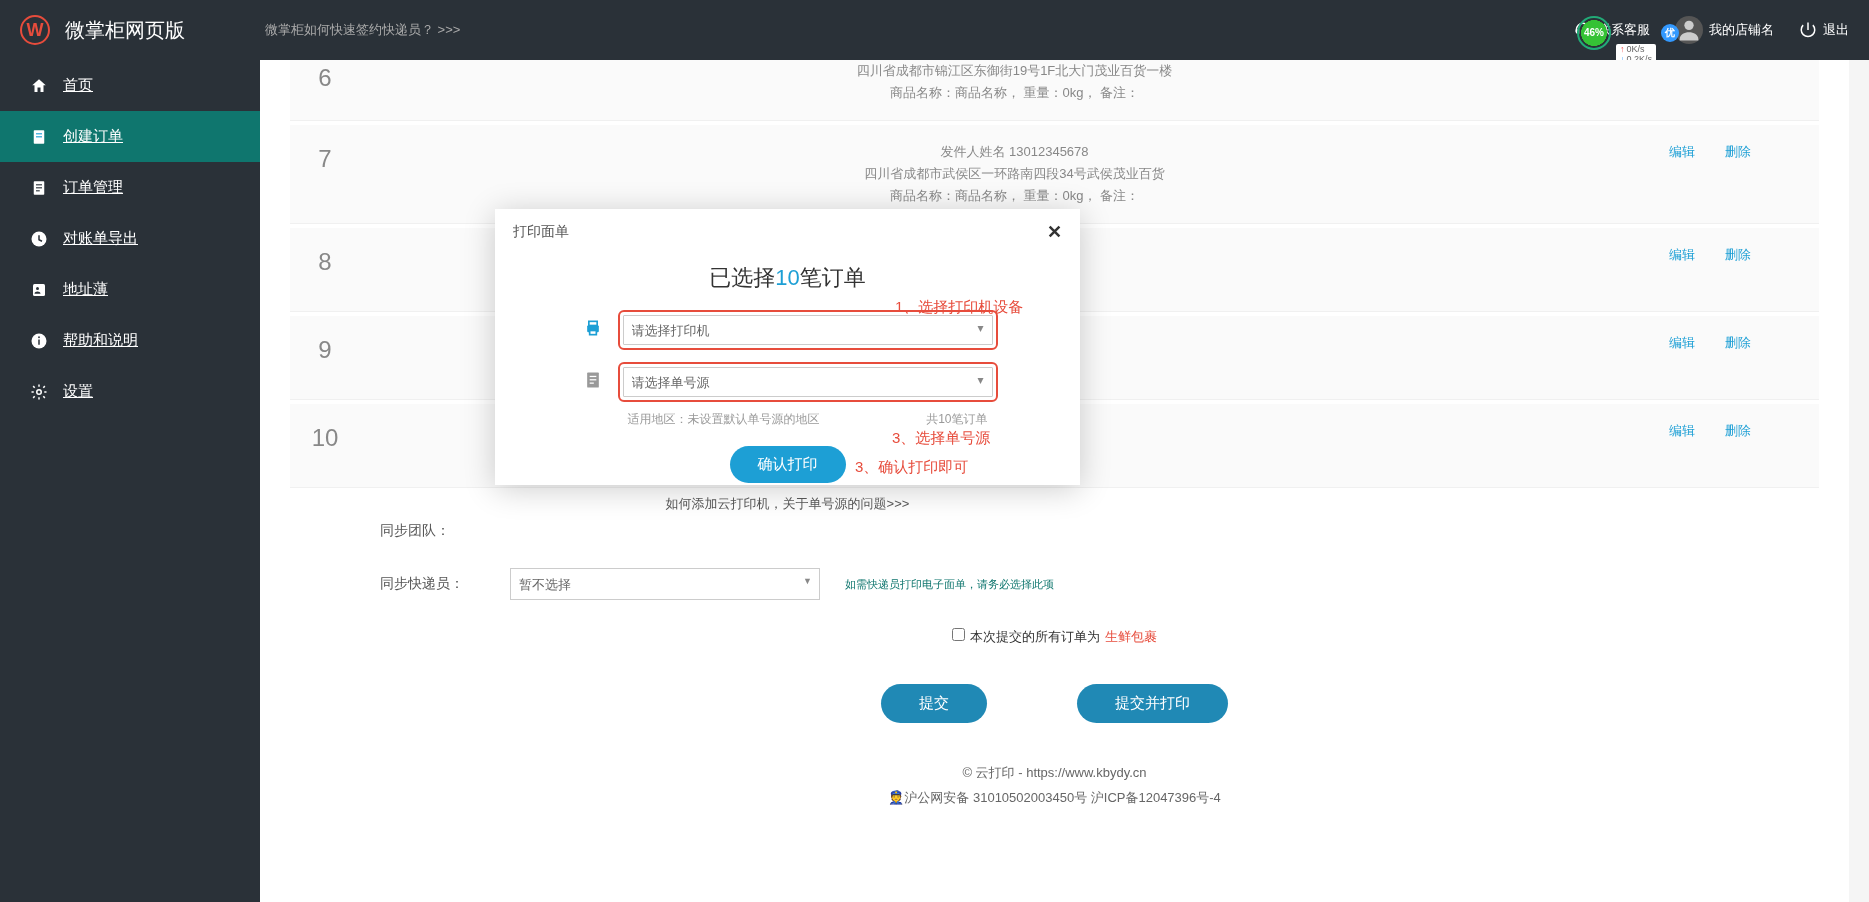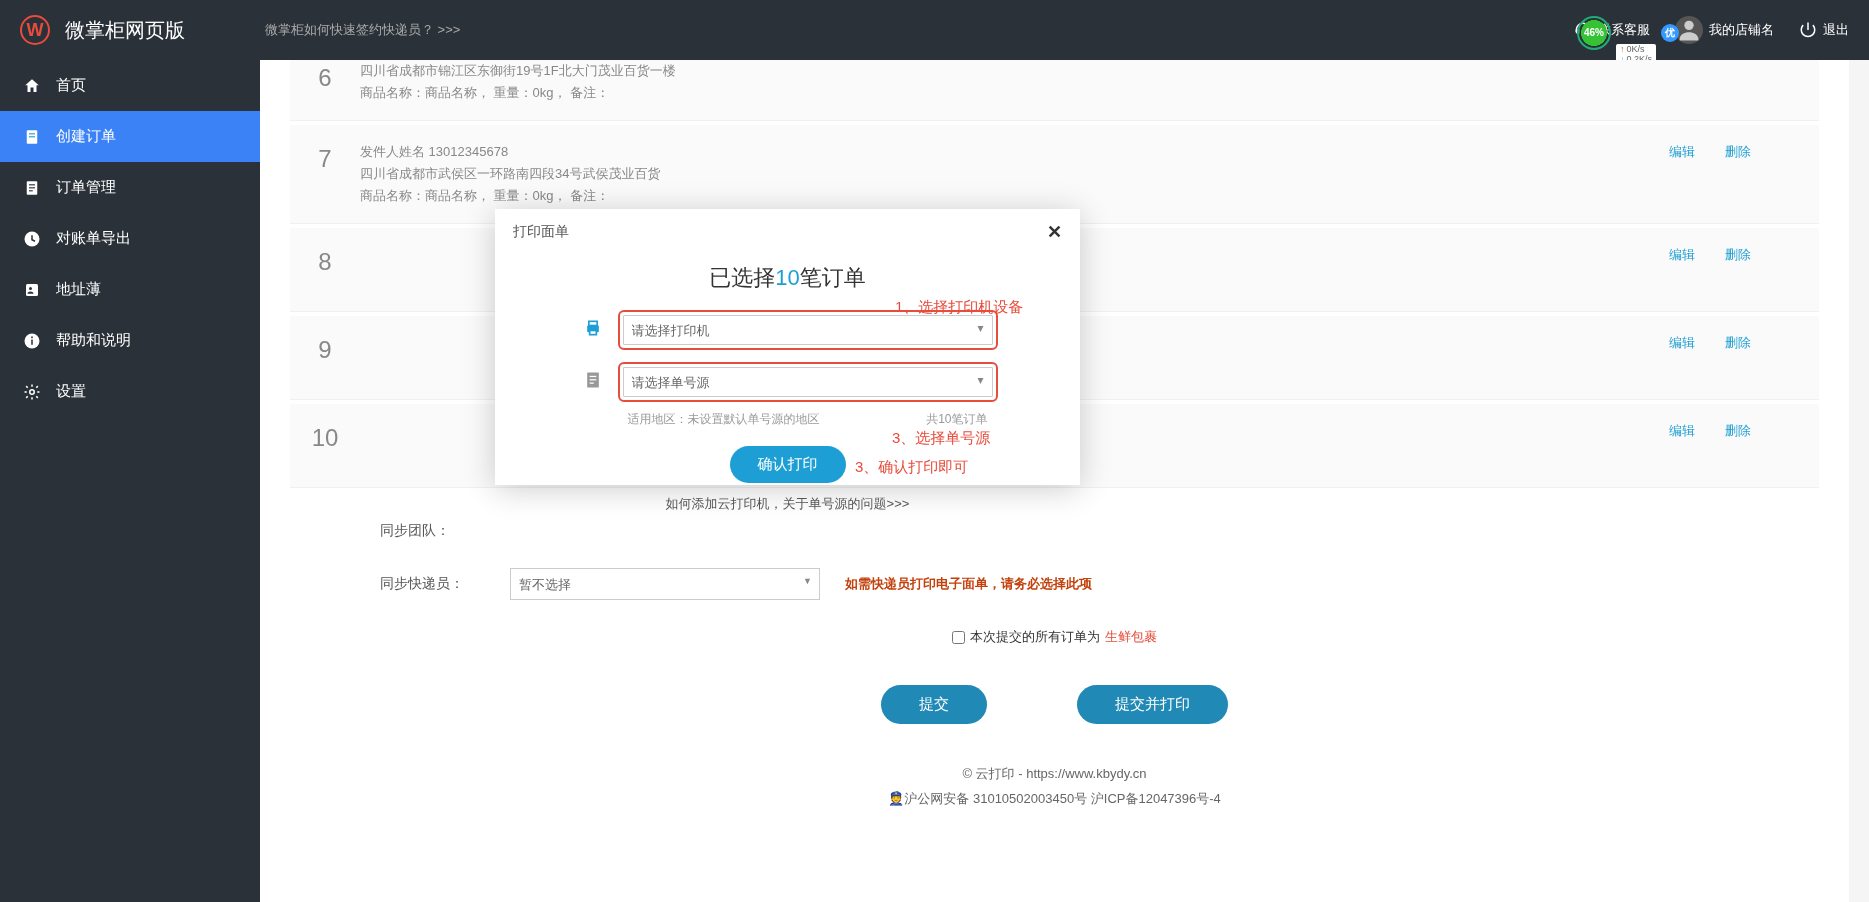--- a/index.html
+++ b/index.html
@@ -15,43 +15,43 @@
 .avatar-icon { width: 28px; height: 28px; background: #555; border-radius: 50%; display: flex; align-items: center; justify-content: center; }
 .net-widget { position: absolute; right: 190px; top: 0; display: flex; align-items: center; gap: 5px; }
 .net-percent { background: radial-gradient(circle, #35c235 60%, transparent 62%); width: 34px; height: 34px; border-radius: 50%; display: flex; align-items: center; justify-content: center; font-size: 10px; color: #fff; font-weight: bold; border: 2px solid #2a7; }
 .net-speeds { background: #fff; border-radius: 2px; padding: 1px 4px; font-size: 9px; color: #666; line-height: 1.1; margin-top: 44px; }
 .net-speeds .up::before { content: "↑"; color: #e55; margin-right: 2px; }
 .net-speeds .down::before { content: "↓"; color: #39f; margin-right: 2px; }
 .opt-circle { width: 18px; height: 18px; background: #39f; color: #fff; border-radius: 50%; display: flex; align-items: center; justify-content: center; font-size: 10px; font-weight: bold; }
 
 
 .sidebar { position: absolute; left: 0; top: 60px; bottom: 0; width: 260px; background: #2a3138; }
-.sidebar-item { display: flex; align-items: center; padding: 16px 23px; color: #fff; font-size: 15px; cursor: pointer; gap: 15px; }
-.sidebar-item.active { background: #3b82f6; }
+.sidebar-item { display: flex; align-items: center; padding: 16px 30px; color: #fff; font-size: 15px; cursor: pointer; gap: 15px; text-decoration: underline; }
+.sidebar-item.active { background: #0f766e; }
 .sidebar-icon { width: 18px; height: 18px; display: flex; align-items: center; justify-content: center; }
 
 
 .main { position: absolute; left: 260px; top: 60px; right: 20px; bottom: 0; background: #fff; overflow: hidden; }
 .order-list { padding: 0 30px; }
 .order-row { display: flex; border-bottom: 1px solid #f0f0f0; padding: 16px 0; background: #fafafa; margin-bottom: 4px; }
 .order-num { width: 70px; font-size: 24px; color: #888; text-align: center; padding-top: 4px; }
-.order-info { flex: 1; color: #888; font-size: 13px; line-height: 1.7; }
+.order-info { flex: 1; color: #888; font-size: 13px; line-height: 1.7; text-align: center; }
 .order-actions { width: 150px; display: flex; gap: 30px; color: #1d9fd5; font-size: 13px; padding-top: 2px; }
 .order-actions span { cursor: pointer; }
 
 .form-section { padding: 30px 120px; }
 .form-row { display: flex; align-items: center; margin-bottom: 28px; }
 .form-label { width: 130px; color: #555; font-size: 14px; text-align: left; }
 .form-select { width: 310px; height: 32px; border: 1px solid #ccc; padding: 0 8px; font-size: 13px; color: #666; background: #fff; appearance: none; position: relative; }
 .select-wrap { position: relative; width: 310px; }
 .select-wrap::after { content: "▼"; position: absolute; right: 8px; top: 8px; font-size: 9px; color: #888; pointer-events: none; }
-.form-hint { margin-left: 25px; color: #c2410c; font-size: 13px; font-weight: bold; }
+.form-hint { margin-left: 25px; color: #0f766e; font-size: 11px; }
 
 .fresh-row { text-align: center; margin: 18px 0 38px 0; font-size: 13px; }
-.fresh-row label { display: inline-flex; align-items: center; gap: 5px; color: #333; }
+.fresh-row label { display: inline-flex; align-items: flex-start; gap: 5px; color: #333; }
 .fresh-row .red { color: #e74c3c; }
 
 .button-row { display: flex; justify-content: center; gap: 90px; margin-bottom: 38px; }
 .btn-primary { background: #2089b5; color: #fff; border: none; border-radius: 20px; padding: 10px 38px; font-size: 15px; cursor: pointer; }
 
 .footer { text-align: center; color: #666; font-size: 13px; line-height: 1.9; padding-bottom: 10px; }
 .footer .emblem { color: #e67e22; }
 .modal { position: absolute; left: 495px; top: 209px; width: 585px; height: 276px; background: #fff; box-shadow: 0 4px 30px rgba(0,0,0,0.2); }
 .modal-header { display: flex; justify-content: space-between; align-items: center; padding: 12px 18px; font-size: 14px; color: #555; }
 .modal-close { cursor: pointer; font-size: 18px; font-weight: bold; color: #333; }

